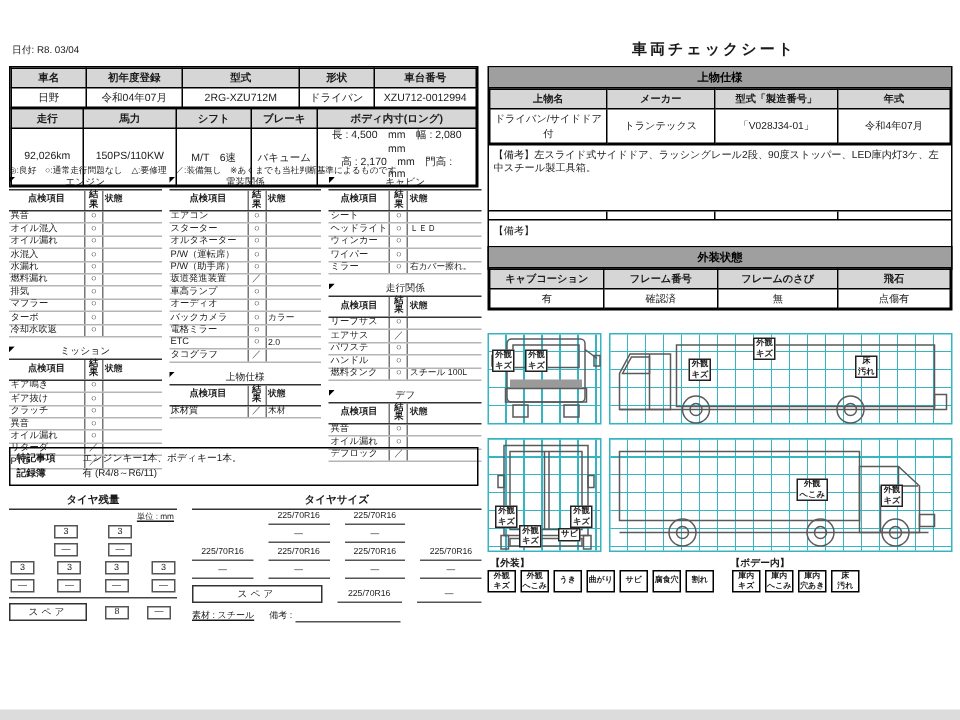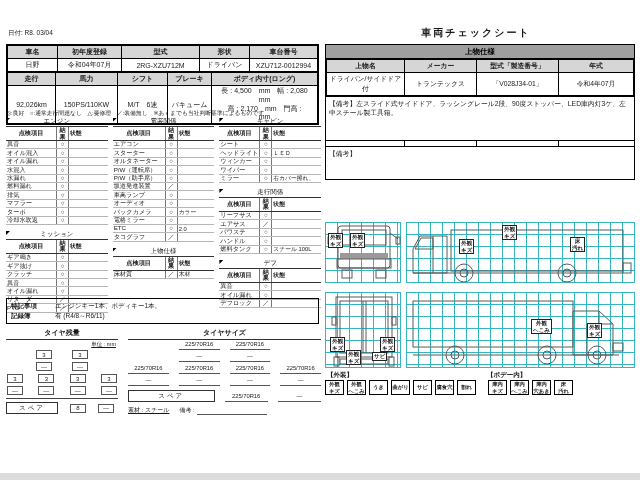--- a/index.html
+++ b/index.html
@@ -559,20 +559,45 @@
     <div class="remark1">【備考】左スライド式サイドドア、ラッシングレール2段、90度ストッパー、LED庫内灯3ケ、左中スチール製工具箱。</div>
     <div class="thinrow">
         <div></div>
         <div></div>
         <div></div>
         <div></div>
       </div>
     <div class="remark2">【備考】</div>
   </div>
 
+  <div class="ext">
+    <div class="gbar">外装状態</div>
+    <table class="rt">
+      <colgroup>
+          <col style="width:76px">
+          <col style="width:76px">
+          <col style="width:80px">
+          <col>
+        </colgroup>
+      <tbody>
+        <tr class="h" id="exh">
+            <td>キャブコーション</td>
+            <td>フレーム番号</td>
+            <td>フレームのさび</td>
+            <td>飛石</td>
+          </tr>
+        <tr class="v" id="exv">
+            <td>有</td>
+            <td>確認済</td>
+            <td>無</td>
+            <td>点傷有</td>
+          </tr>
+      </tbody>
+    </table>
+  </div>
 
   <div class="diagrams">
     <div class="diag" id="d1">
       <svg width="76" height="61" viewBox="0 0 76 61" fill="none" stroke="#5a5a5a" stroke-width="1">
         <rect x="12" y="3" width="52" height="42" rx="3"></rect>
         <rect x="16" y="7" width="44" height="15"></rect>
         <rect x="14" y="30" width="48" height="6" fill="#9a9a9a" stroke="none"></rect>
         <rect x="11" y="36" width="54" height="9"></rect>
         <rect x="16" y="47" width="10" height="8"></rect>
         <rect x="50" y="47" width="10" height="8"></rect>

